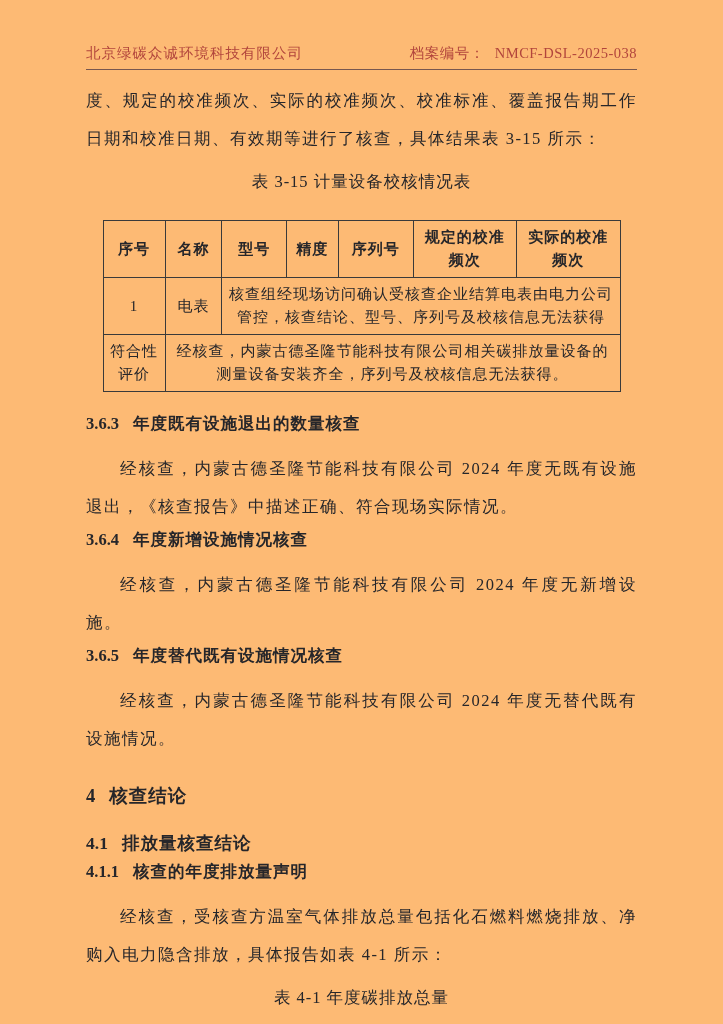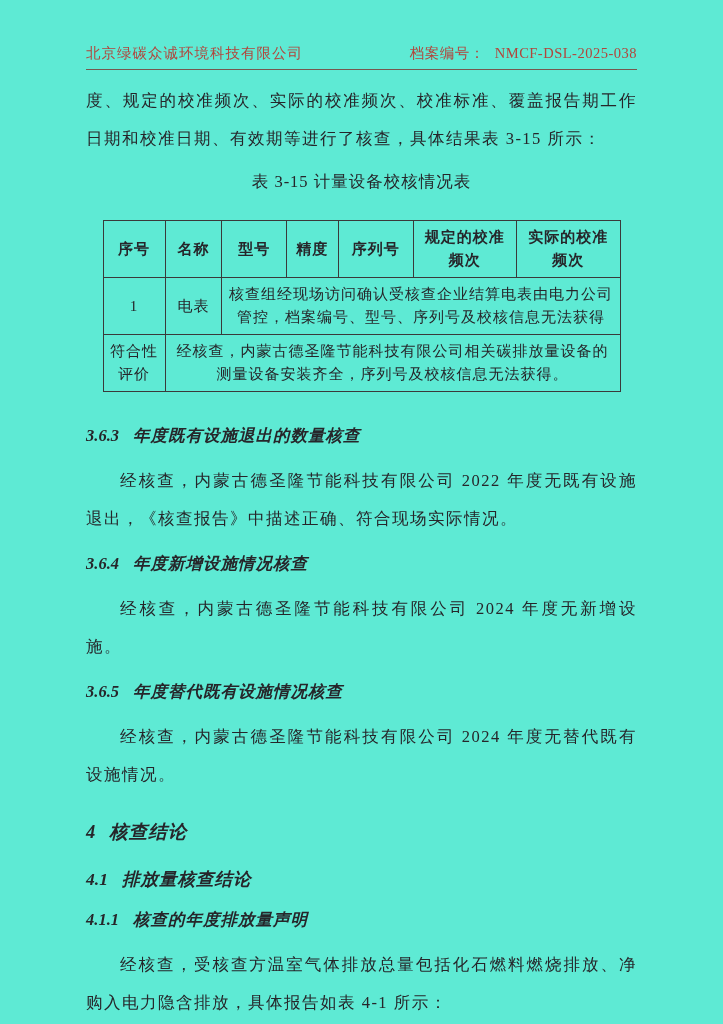--- a/index.html
+++ b/index.html
@@ -2,21 +2,21 @@
 <html><head>
 <meta charset="utf-8">
 <style>
   * { box-sizing: border-box; }
   html, body { margin: 0; padding: 0; background: #ffffff; }
   .page {
     width: 723px;
     height: 1024px;
     margin: 0 auto;
     padding: 44px 86px 34px 86px;
-    background: #5eead4;
+    background: #fdba74;
     display: flex;
     flex-direction: column;
     overflow: hidden;
     font-family: "Liberation Serif", "DejaVu Serif", serif;
     color: #26262a;
   }
   
   .doc-header {
     display: flex;
     justify-content: space-between;
@@ -36,23 +36,22 @@
     line-height: 38px;
     text-align: justify;
     text-justify: inter-character;
     letter-spacing: 1.5px;
   }
   .para.indent { text-indent: 34px; }
   
   .hsec {
     font-weight: bold;
     letter-spacing: 1px;
-    margin: 12px 0 0 0;
+    margin: 0 0 0 0;
     line-height: 28px;
-    font-style: italic;
   }
   .hsec .num { margin-right: 14px; letter-spacing: 0; }
   .h-l3 { font-size: 16.5px; }
   .h-l1 { font-size: 18.5px; margin-top: 22px; line-height: 32px; }
   .h-l2 { font-size: 17.5px; margin-top: 16px; line-height: 30px; }
   
   .tbl-title {
     text-align: center;
     font-weight: normal;
     font-size: 16.5px;
@@ -113,33 +112,33 @@
         <th>名称</th>
         <th>型号</th>
         <th>精度</th>
         <th>序列号</th>
         <th>规定的校准频次</th>
         <th>实际的校准频次</th>
       </tr>
       <tr class="r1">
         <td>1</td>
         <td>电表</td>
-        <td colspan="5">核查组经现场访问确认受核查企业结算电表由电力公司管控，档案编号、型号、序列号及校核信息无法获得</td>
+        <td colspan="5">核查组经现场访问确认受核查企业结算电表由电力公司管控，核查结论、型号、序列号及校核信息无法获得</td>
       </tr>
       <tr class="r2">
         <td>符合性评价</td>
         <td colspan="6">经核查，内蒙古德圣隆节能科技有限公司相关碳排放量设备的测量设备安装齐全，序列号及校核信息无法获得。</td>
       </tr>
     </tbody>
   </table>
 
   <div class="hsec h-l3">
     <span class="num">3.6.3</span><span>年度既有设施退出的数量核查</span>
   </div>
-  <p class="para indent">经核查，内蒙古德圣隆节能科技有限公司 2022 年度无既有设施退出，《核查报告》中描述正确、符合现场实际情况。</p>
+  <p class="para indent">经核查，内蒙古德圣隆节能科技有限公司 2024 年度无既有设施退出，《核查报告》中描述正确、符合现场实际情况。</p>
 
   <div class="hsec h-l3">
     <span class="num">3.6.4</span><span>年度新增设施情况核查</span>
   </div>
   <p class="para indent">经核查，内蒙古德圣隆节能科技有限公司 2024 年度无新增设施。</p>
 
   <div class="hsec h-l3">
     <span class="num">3.6.5</span><span>年度替代既有设施情况核查</span>
   </div>
   <p class="para indent">经核查，内蒙古德圣隆节能科技有限公司 2024 年度无替代既有设施情况。</p>

